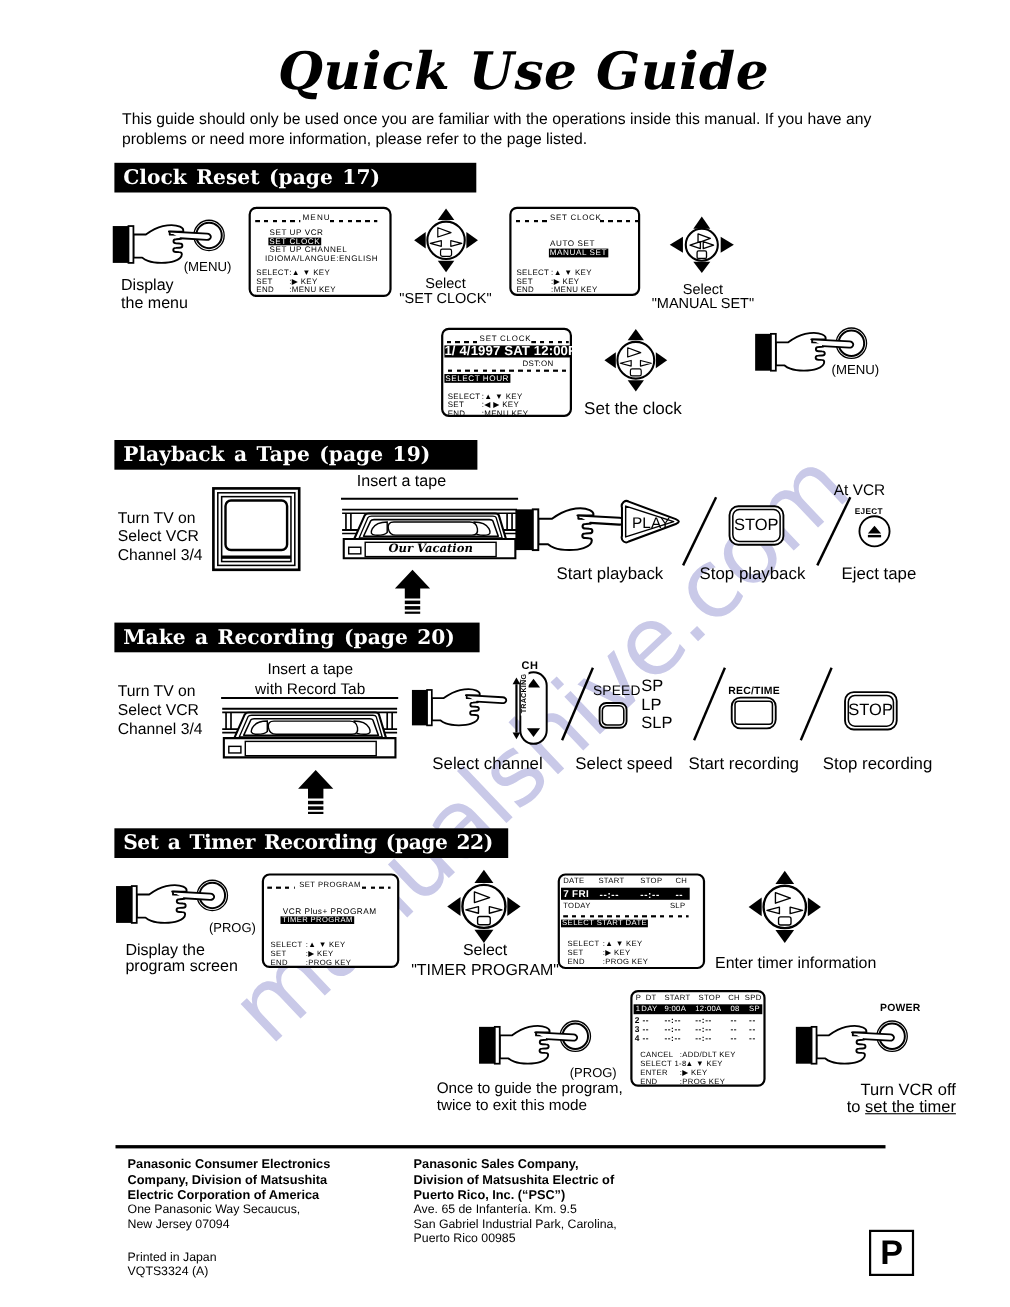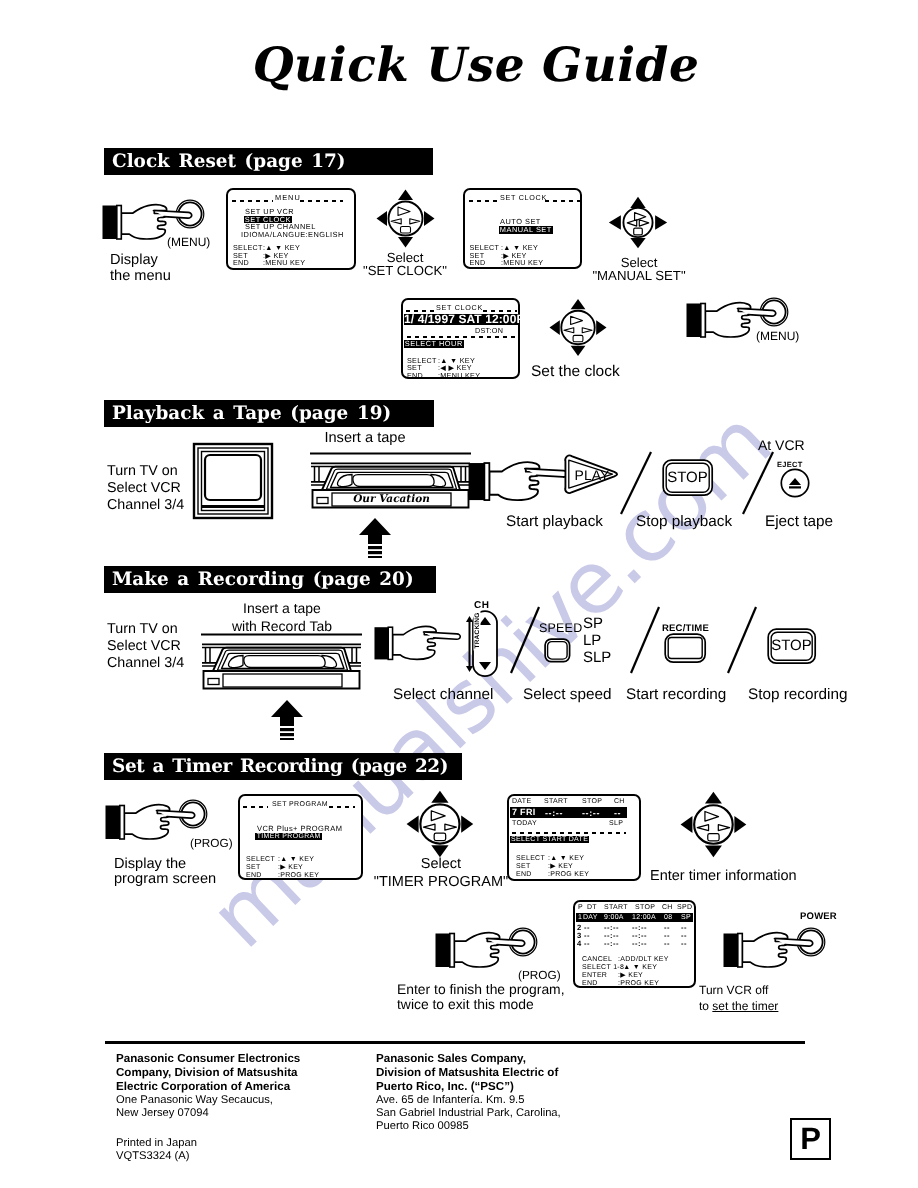--- a/index.html
+++ b/index.html
@@ -39,20 +39,24 @@
 </style>
 </head>
 <body>
 
 <div id="watermark">
   <div style="position: absolute; left: 196px; top: 900px; transform: rotate(-43.5deg); transform-origin: 0px 0px; font-family: &quot;DejaVu Sans&quot;, sans-serif; font-size: 86px; font-weight: 400; white-space: nowrap; letter-spacing: -2px; line-height: 86px; color: rgb(201, 201, 232);">manualshive.com</div>
 </div>
 <div class="page">
 
 <div id="doc-title">Quick Use Guide</div>
+<div id="intro">
+  <div>This guide should only be used once you are familiar with the operations inside this manual. If you have any</div>
+  <div>problems or need more information, please refer to the page listed.</div>
+</div>
 
 <div class="secbar" style="left:104px;top:148px;width:329px;">Clock Reset (page 17)</div>
 <div class="secbar" style="left:104px;top:400px;width:330px;">Playback a Tape (page 19)</div>
 <div class="secbar" style="left:104px;top:566px;width:332px;">Make a Recording (page 20)</div>
 <div class="secbar" style="left:104px;top:753px;width:358px;letter-spacing:-0.4px;">Set a Timer Recording (page 22)</div>
 
 <div class="abs" style="left:102px;top:200px;">
 <svg width="104" height="48" viewBox="0 0 104 46">
   <path d="M19.3 12.2 L30.6 12.2 C35 9 40 6 46 4.6 C52 3.3 58 3.5 61.6 5.1
      C63.7 6.1 64.6 7.2 64.6 8.2 L64.6 9.6 L52.3 9.6 L52.3 12.3
@@ -518,21 +522,21 @@
     <circle cx="88" cy="13" r="13.8" fill="none" stroke="#000" stroke-width="1.2"></circle>
     <circle cx="88" cy="13" r="11.6" fill="none" stroke="#000" stroke-width="1.8"></circle>
   </g>
   <path d="M51.5 9.5 L86.2 11.4 C88.3 11.5 89.8 12.8 89.7 14.4 C89.6 16 87.9 17.2 85.8 17.05 L62 15.6" fill="#fff" stroke="#000" stroke-width="1.7" stroke-linejoin="round" stroke-linecap="round"></path>
   <rect x="0.5" y="4.5" width="14.5" height="33.5" fill="#000"></rect>
   <rect x="14.8" y="4.5" width="4.5" height="33.5" fill="#fff" stroke="#000" stroke-width="1.6"></rect>
 </svg>
 </div>
 <div class="cap" style="left:518px;top:967px;font-size:11.8px;">(PROG)</div>
 <div class="cap" style="left:397px;top:982px;font-size:13.9px;line-height:14.5px;">
-  <div>Enter to finish the program,</div>
+  <div>Once to guide the program,</div>
   <div>twice to exit this mode</div>
 </div>
 
 <div class="osd" style="left:573px;top:900px;width:123px;height:88px;">
   <div class="t" style="left:3px;top:2px;font-size:7px;letter-spacing:0.3px;">P</div>
   <div class="t" style="left:12px;top:2px;font-size:7px;letter-spacing:0.3px;">DT</div>
   <div class="t" style="left:29px;top:2px;font-size:7px;letter-spacing:0.3px;">START</div>
   <div class="t" style="left:60px;top:2px;font-size:7px;letter-spacing:0.3px;">STOP</div>
   <div class="t" style="left:87px;top:2px;font-size:7px;letter-spacing:0.3px;">CH</div>
   <div class="t" style="left:102px;top:2px;font-size:7px;letter-spacing:0.3px;">SPD</div>
@@ -591,21 +595,21 @@
   <g>
     <circle cx="88" cy="13" r="13.8" fill="none" stroke="#000" stroke-width="1.2"></circle>
     <circle cx="88" cy="13" r="11.6" fill="none" stroke="#000" stroke-width="1.8"></circle>
   </g>
   <path d="M51.5 9.5 L86.2 11.4 C88.3 11.5 89.8 12.8 89.7 14.4 C89.6 16 87.9 17.2 85.8 17.05 L62 15.6" fill="#fff" stroke="#000" stroke-width="1.7" stroke-linejoin="round" stroke-linecap="round"></path>
   <rect x="0.5" y="4.5" width="14.5" height="33.5" fill="#000"></rect>
   <rect x="14.8" y="4.5" width="4.5" height="33.5" fill="#fff" stroke="#000" stroke-width="1.6"></rect>
 </svg>
 </div>
 <div class="cap" style="left:800px;top:908px;font-size:9.5px;font-weight:bold;letter-spacing:0.2px;">POWER</div>
-<div class="cap" style="left:699px;top:983px;width:170px;text-align:left;font-size:12px;line-height:15.7px;">
+<div class="cap" style="left:699px;top:983px;width:170px;text-align:right;font-size:15px;line-height:15.7px;">
   <div>Turn VCR off</div>
   <div><span>to </span><span style="text-decoration:underline;">set the timer</span></div>
 </div>
 
 <div id="footrule"></div>
 <div class="f-bold" style="left:116px;top:1052px;">Panasonic Consumer Electronics</div>
 <div class="f-bold" style="left:116px;top:1066px;">Company, Division of Matsushita</div>
 <div class="f-bold" style="left:116px;top:1080px;">Electric Corporation of America</div>
 <div class="f-reg" style="left:116px;top:1094px;">One Panasonic Way Secaucus,</div>
 <div class="f-reg" style="left:116px;top:1107px;">New Jersey 07094</div>

